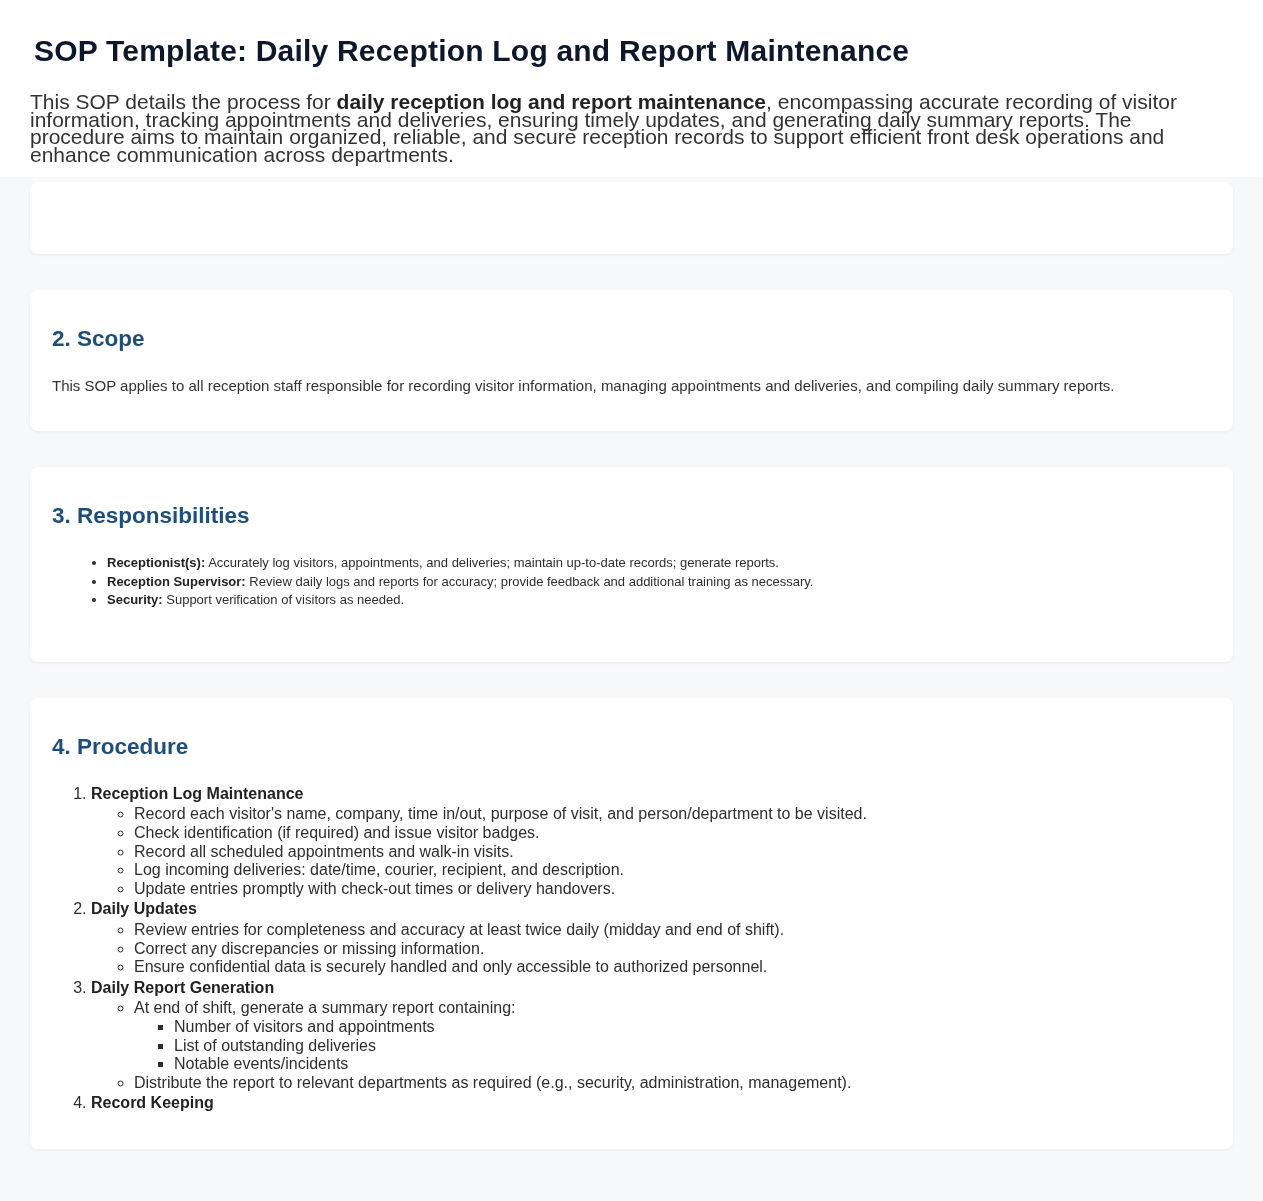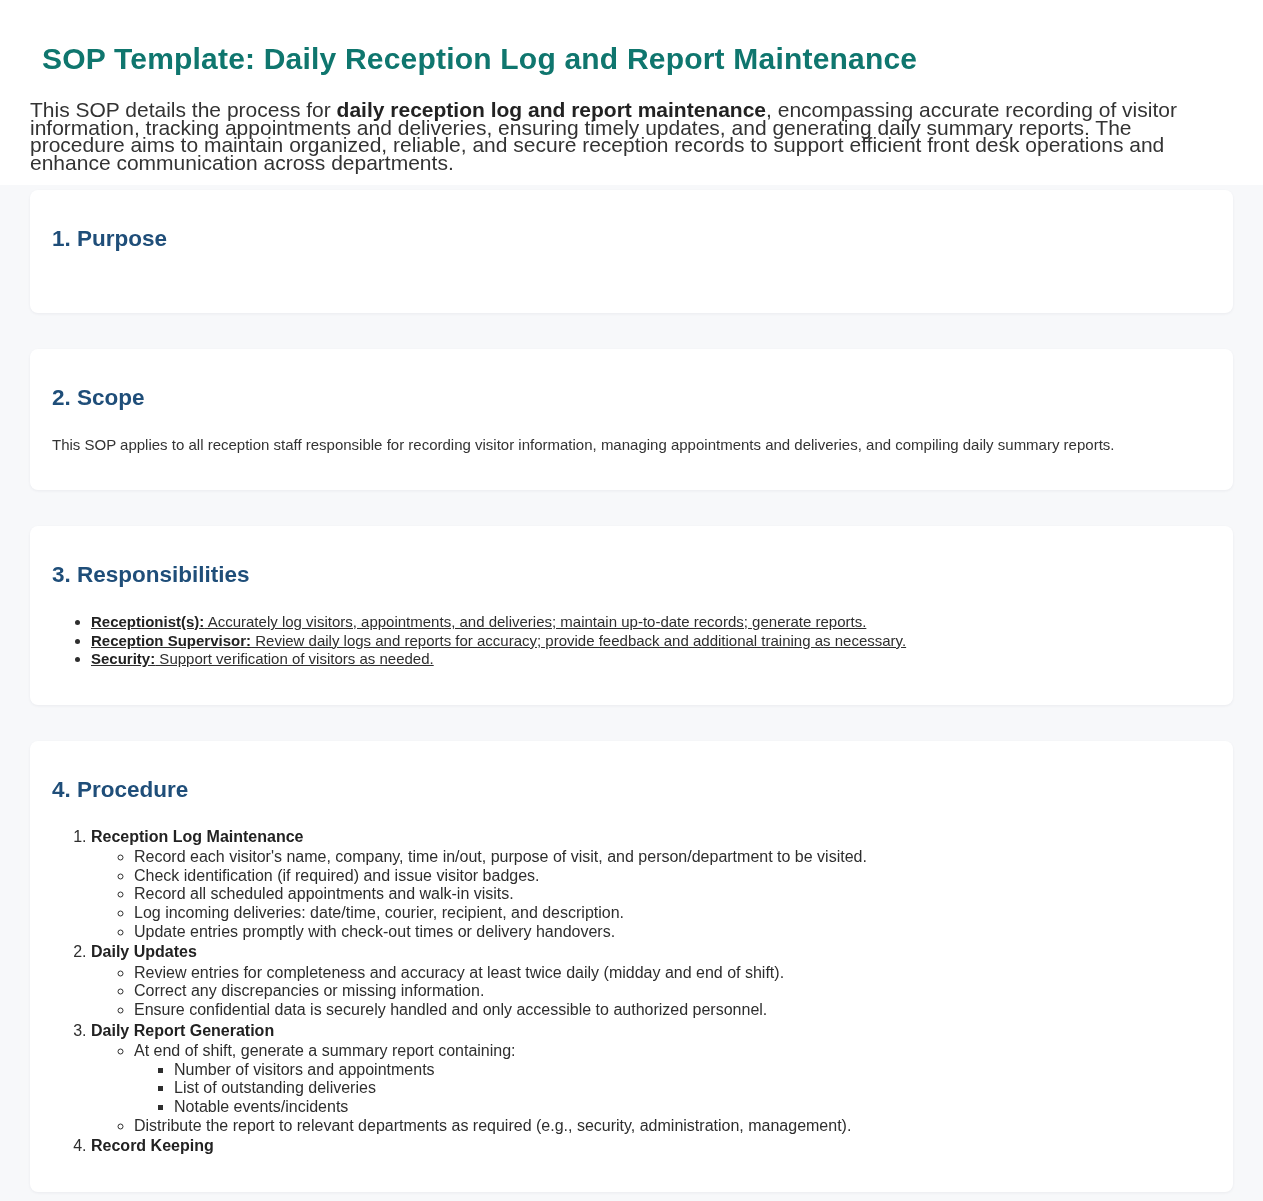--- a/index.html
+++ b/index.html
@@ -11,25 +11,25 @@
     font-family: "Liberation Sans", sans-serif;
   }
   .page { width: 1263px; min-height: 1201px; margin: 0 auto; }
 
   
   .header {
     background: #ffffff;
     padding: 30px 30px 14px 30px;
   }
   .header h1 {
-    margin: 12px;
+    margin: 4px;
     font-size: 30px;
     line-height: 1.1;
     font-weight: bold;
-    color: #0f766e;
+    color: #0f172a;
     letter-spacing: 0.2px;
   }
   .intro {
     margin: 26px 0 0 0;
     font-size: 21px;
     line-height: 17.6px;
     color: #333333;
     max-width: 1192px;
   }
   .intro b { color: #222222; }
@@ -52,27 +52,26 @@
   }
   .card p {
     margin: 0;
     font-size: 15px;
     line-height: 18px;
     color: #333333;
   }
 
   
   .bullet-list {
-    margin: 0;
+    margin: 16px;
     padding-left: 39px;
     list-style: disc;
-    font-size: 15px;
+    font-size: 13px;
     line-height: 18.6px;
     color: #2e2e2e;
-    text-decoration: underline;
   }
   .bullet-list b { color: #222222; }
 
   .steps {
     margin: 0;
     padding-left: 39px;
     font-size: 16px;
     line-height: 18.6px;
     color: #2e2e2e;
   }
@@ -94,21 +93,20 @@
 <div class="page">
 
   <header class="header">
     <h1>SOP Template: Daily Reception Log and Report Maintenance</h1>
     <p class="intro"><span>This SOP details the process for </span><b>daily reception log and report maintenance</b><span>, encompassing accurate recording of visitor information, tracking appointments and deliveries, ensuring timely updates, and generating daily summary reports. The procedure aims to maintain organized, reliable, and secure reception records to support efficient front desk operations and enhance communication across departments.</span></p>
   </header>
 
   <main>
 
     <section class="card">
-      <h2>1. Purpose</h2>
     </section>
 
     <section class="card">
       <h2>2. Scope</h2>
       <p>This SOP applies to all reception staff responsible for recording visitor information, managing appointments and deliveries, and compiling daily summary reports.</p>
     </section>
 
     <section class="card">
       <h2>3. Responsibilities</h2>
       <ul class="bullet-list">

